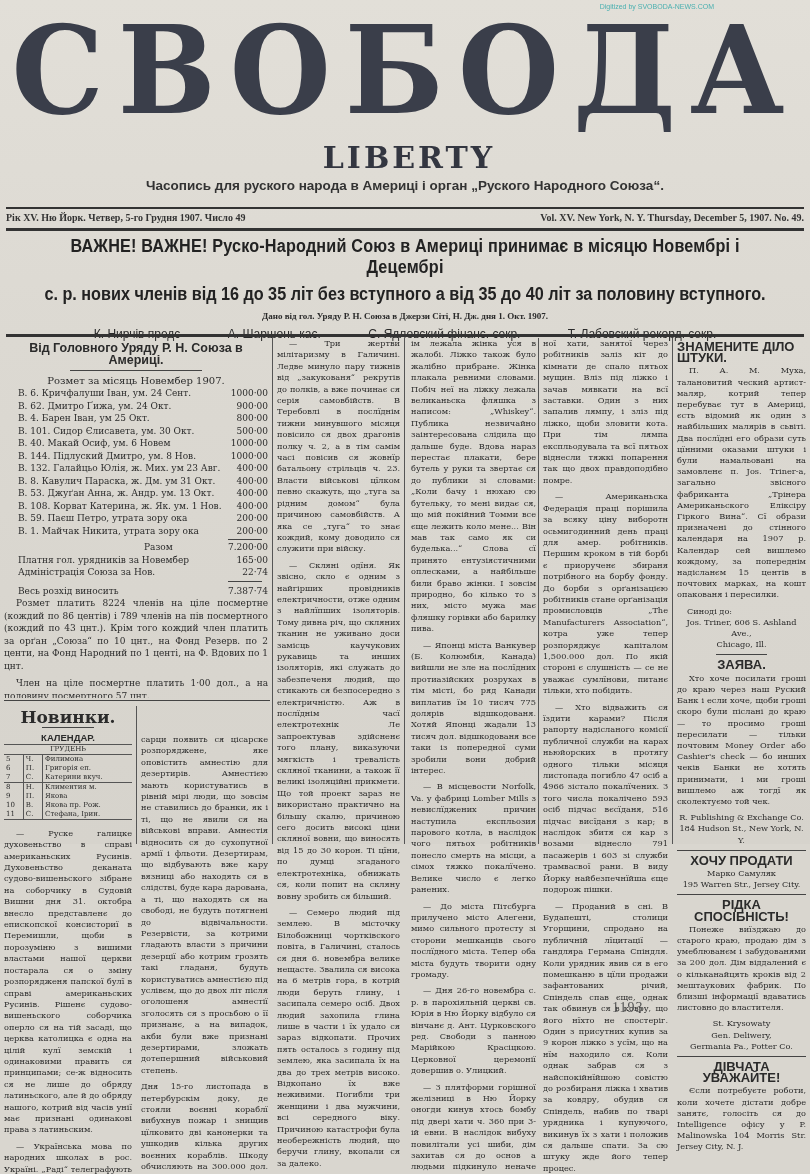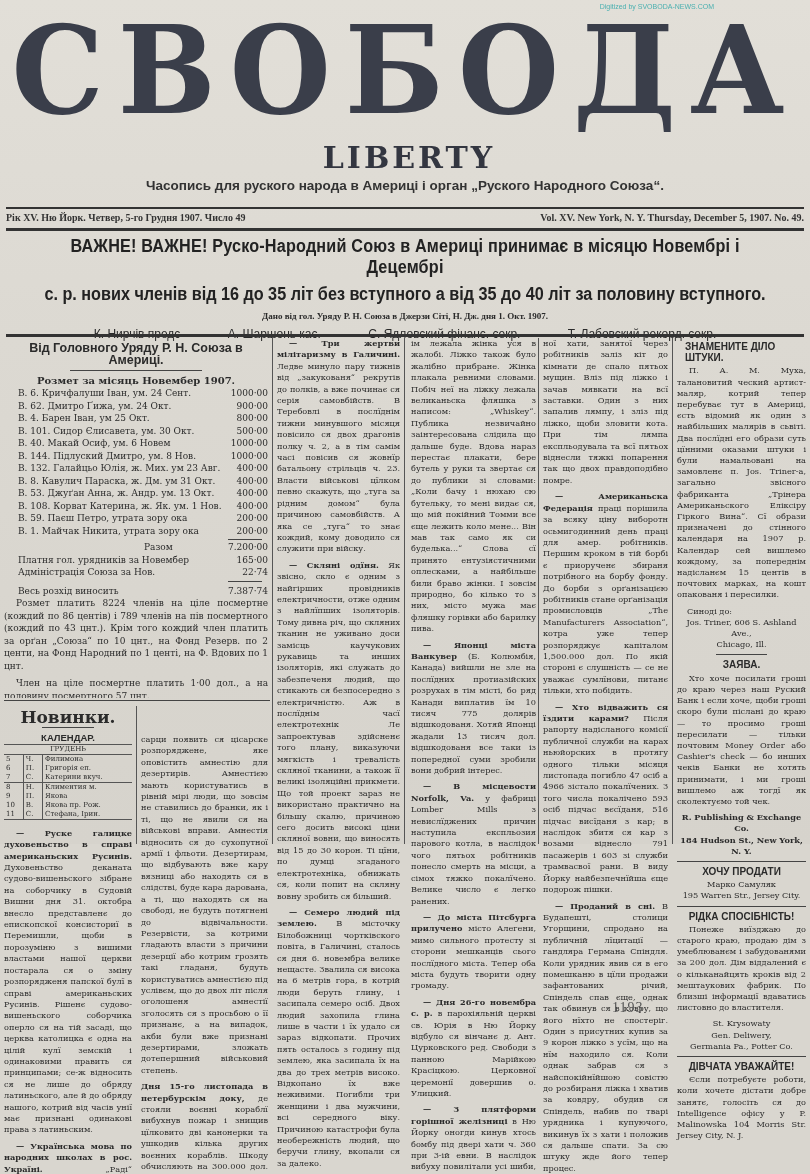--- a/index.html
+++ b/index.html
@@ -50,28 +50,28 @@
   .notice .l2 { font-size: 18px; transform: scaleX(0.9); display: block; margin-top: 6px; color: #222; }
   .notice .l3 { font-size: 9px; font-family: "Liberation Serif", serif; display: block; margin-top: 6px; }
   .notice .l4 { font-size: 12px; font-weight: normal; display: flex; justify-content: space-around; padding: 0 70px; margin-top: 6px; }
   .col {
     position: absolute; top: 338px; height: 836px; overflow: hidden;
     font-size: 8.6px; line-height: 12px; text-align: justify; color: #2b2b2b;
     padding: 0 4px;
   }
   .vline { position: absolute; top: 338px; bottom: 0; width: 1px; background: #555; }
   .h-bold { font-weight: bold; font-size: 12px; text-align: center; font-family: "Liberation Sans", sans-serif; }
-  .headline { font-weight: bold; }
+  .headline { font-weight: normal; }
   .para { text-indent: 12px; margin-bottom: 5px; }
   .ledger-row { display: flex; justify-content: space-between; padding-left: 14px; font-size: 9px; line-height: 12.5px; }
   .ledger-row .amt { text-align: right; white-space: nowrap; }
   .cal-table { width: 100%; border-collapse: collapse; font-size: 7px; line-height: 9px; }
   .cal-table td { padding: 0 2px; border-right: 1px solid #555; }
   .cal-table td:last-child { border-right: none; }
-  .ad-head { text-align: center; font-weight: bold; font-family: "Liberation Sans", sans-serif; font-size: 10px; margin: 3px 8px 2px; }
+  .ad-head { text-align: center; font-weight: bold; font-family: "Liberation Sans", sans-serif; font-size: 13px; margin: 3px 0 2px; }
   .center { text-align: center; }
   .hr { height: 1px; background: #444; margin: 4px 0; }
   .hr-short { height: 1px; background: #444; margin: 4px auto; width: 40%; }
   .pagenum { position: absolute; left: 612px; top: 1000px; font-size: 14px; font-family: "Liberation Serif", serif; color: #555; letter-spacing: 1px; }
 </style>
 </head>
 <body>
 
 <div class="page">
 

